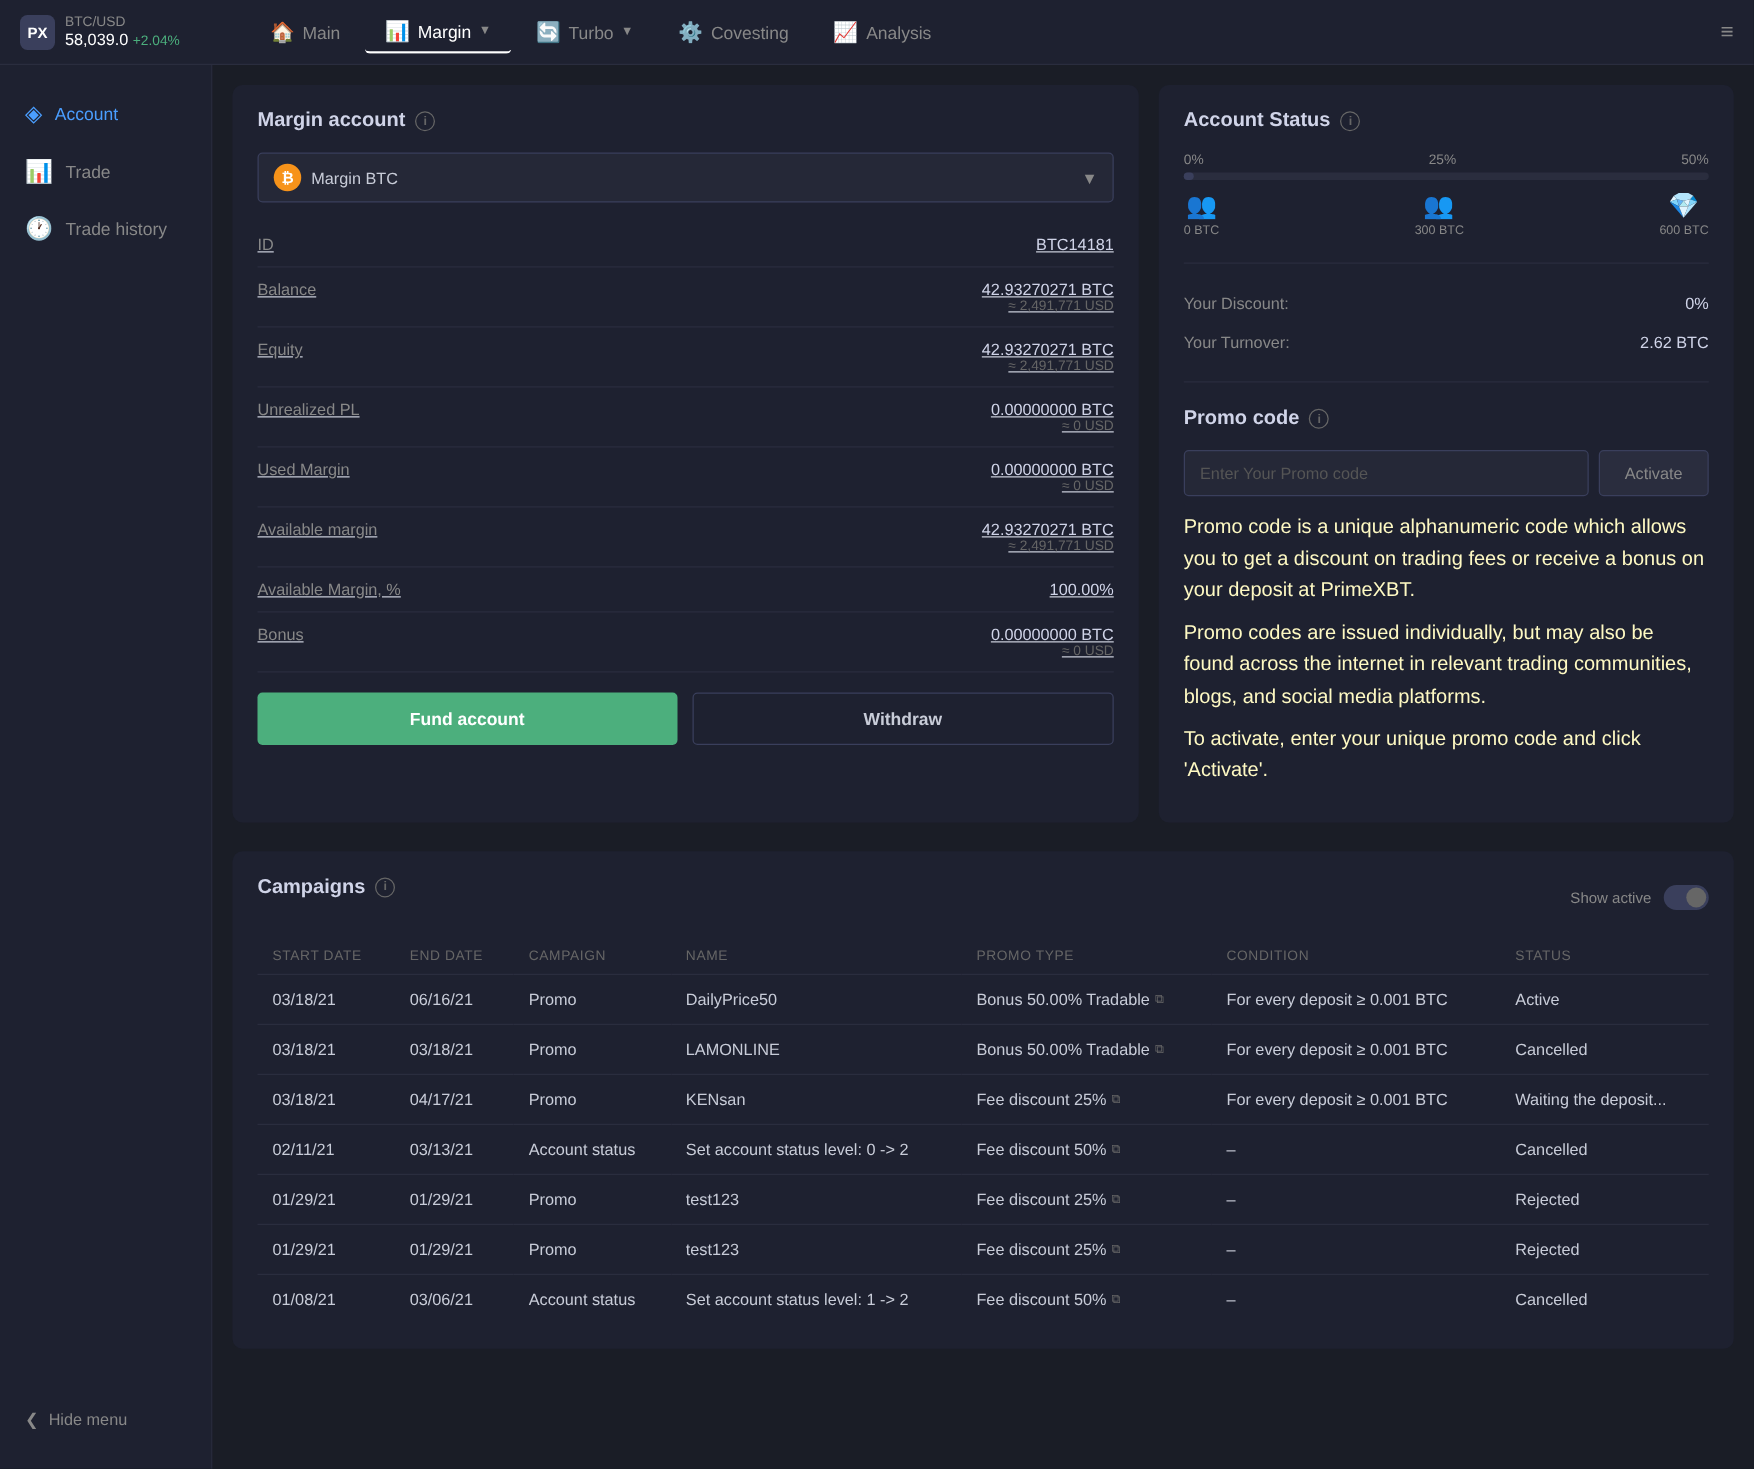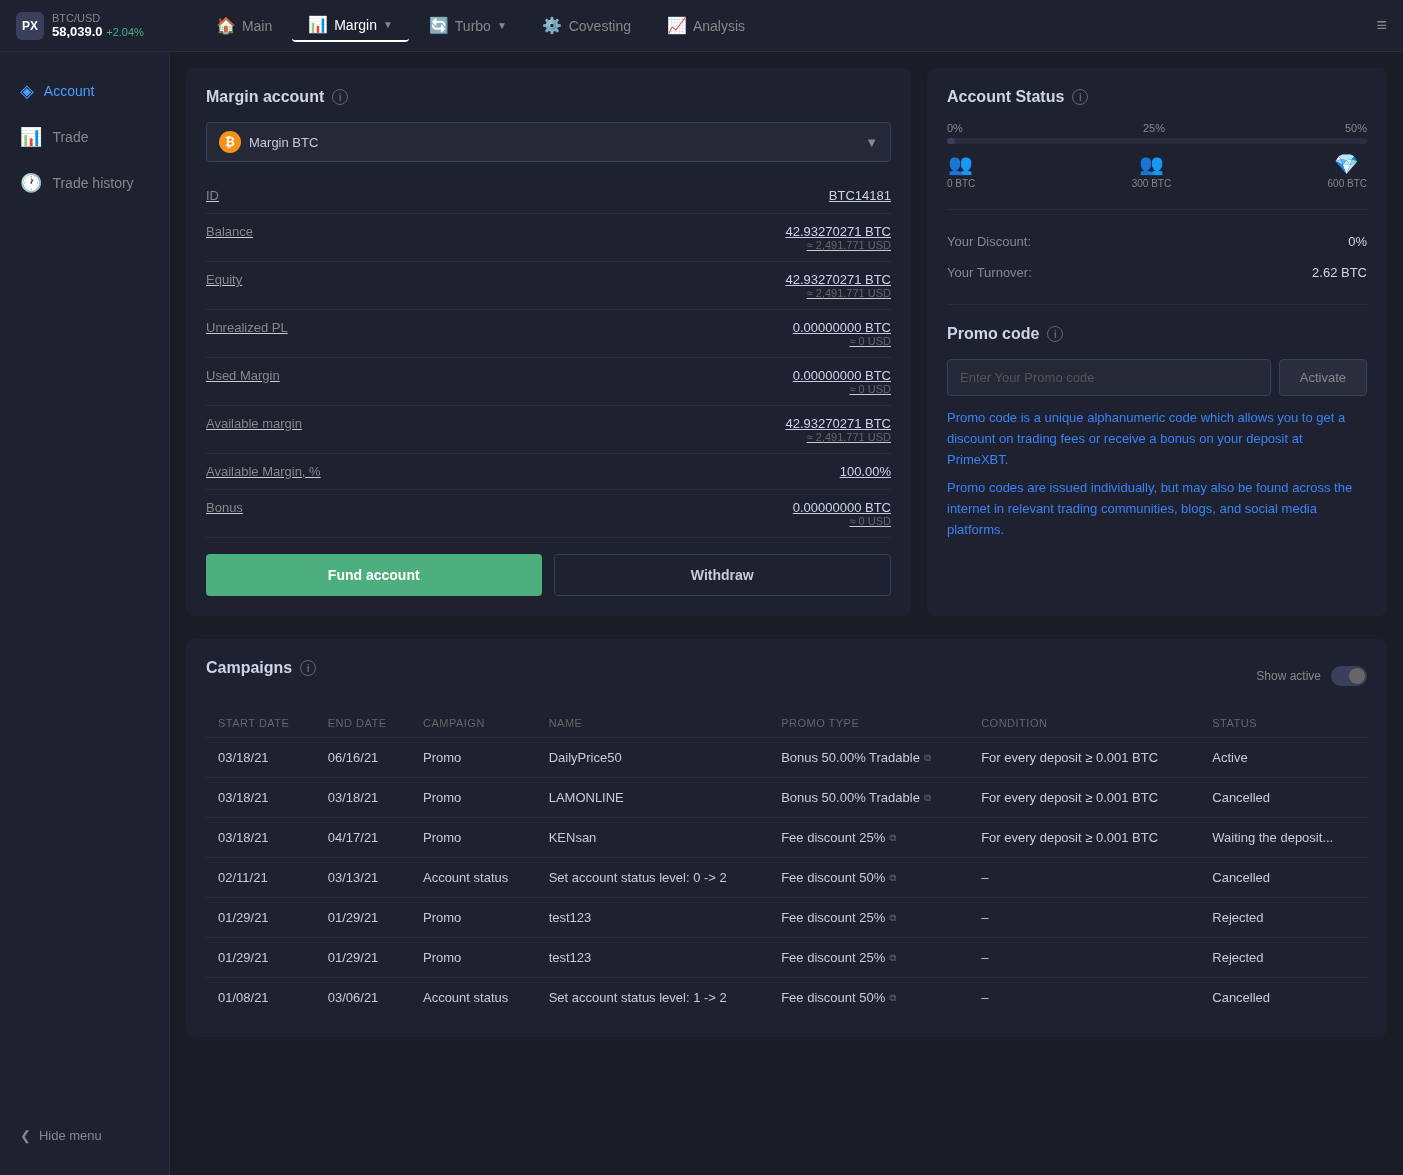--- a/index.html
+++ b/index.html
@@ -30,21 +30,21 @@
     }
     .logo-icon {
       width: 28px; height: 28px;
       background: #3a3f5c;
       border-radius: 6px;
       display: flex; align-items: center; justify-content: center;
       color: #fff; font-weight: bold; font-size: 12px;
     }
     .ticker-info { display: flex; flex-direction: column; }
     .ticker-pair { font-size: 11px; color: #888; }
-    .ticker-price { font-size: 13px; color: #fff; font-weight: 700; }
+    .ticker-price { font-size: 13px; color: #fff; font-weight: 400; }
     .ticker-change { color: #4caf7d; font-size: 11px; }
     .nav-items {
       display: flex;
       align-items: center;
       gap: 4px;
       flex: 1;
       padding-left: 24px;
     }
     .nav-item {
       display: flex; align-items: center; gap: 6px;
@@ -248,21 +248,21 @@
     .btn-activate {
       background: #2a2d3e;
       border: 1px solid #3a3f5c;
       border-radius: 4px;
       color: #888;
       padding: 10px 20px;
       font-size: 13px;
       cursor: pointer;
       white-space: nowrap;
     }
-    .promo-description { color: #3b82f6; font-size: 13px; line-height: 1.6; }
+    .promo-description { color: #fef9c3; font-size: 16px; line-height: 1.6; }
     .promo-description p { margin-bottom: 8px; }
 
     
     .campaigns-panel {
       background: #1e2130;
       border-radius: 8px;
       padding: 20px;
     }
     .campaigns-header {
       display: flex; align-items: center; justify-content: space-between;
@@ -525,20 +525,21 @@
           </div>
 
           <div class="promo-input-row">
             <input class="promo-input" type="text" placeholder="Enter Your Promo code" style="">
             <button class="btn-activate">Activate</button>
           </div>
 
           <div class="promo-description">
             <p>Promo code is a unique alphanumeric code which allows you to get a discount on trading fees or receive a bonus on your deposit at PrimeXBT.</p>
             <p>Promo codes are issued individually, but may also be found across the internet in relevant trading communities, blogs, and social media platforms.</p>
+            <p>To activate, enter your unique promo code and click 'Activate'.</p>
           </div>
         </div>
       </div>
     </div>
 
     <div class="campaigns-panel">
       <div class="campaigns-header">
         <div class="panel-title">
           <span>Campaigns</span>
           <span class="info-icon">i</span>

